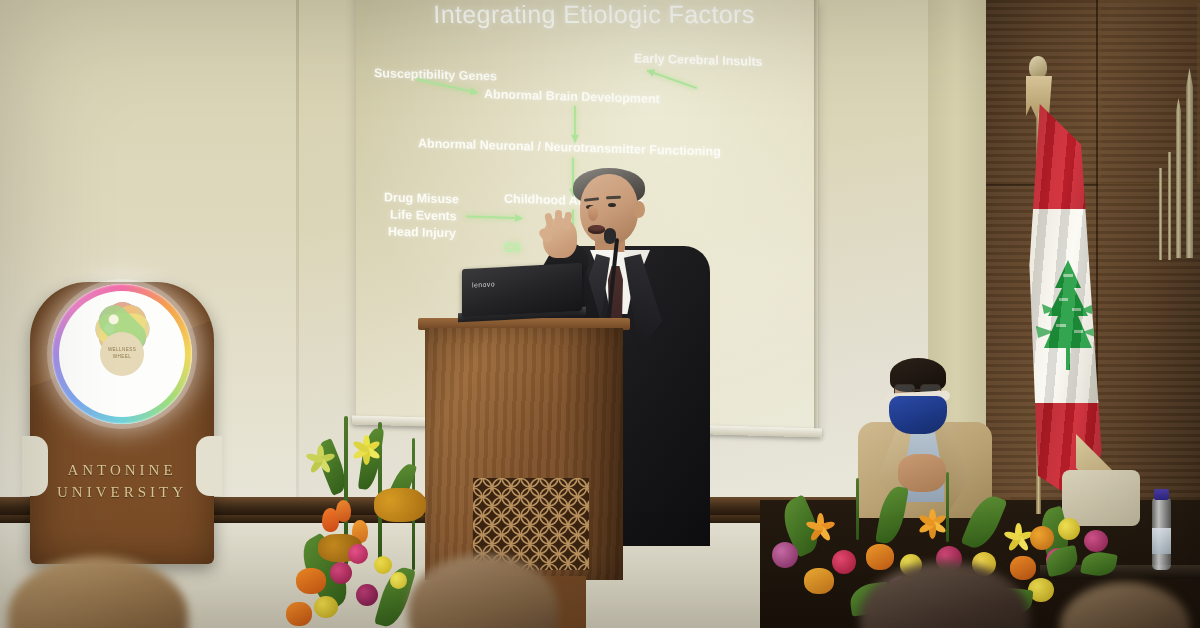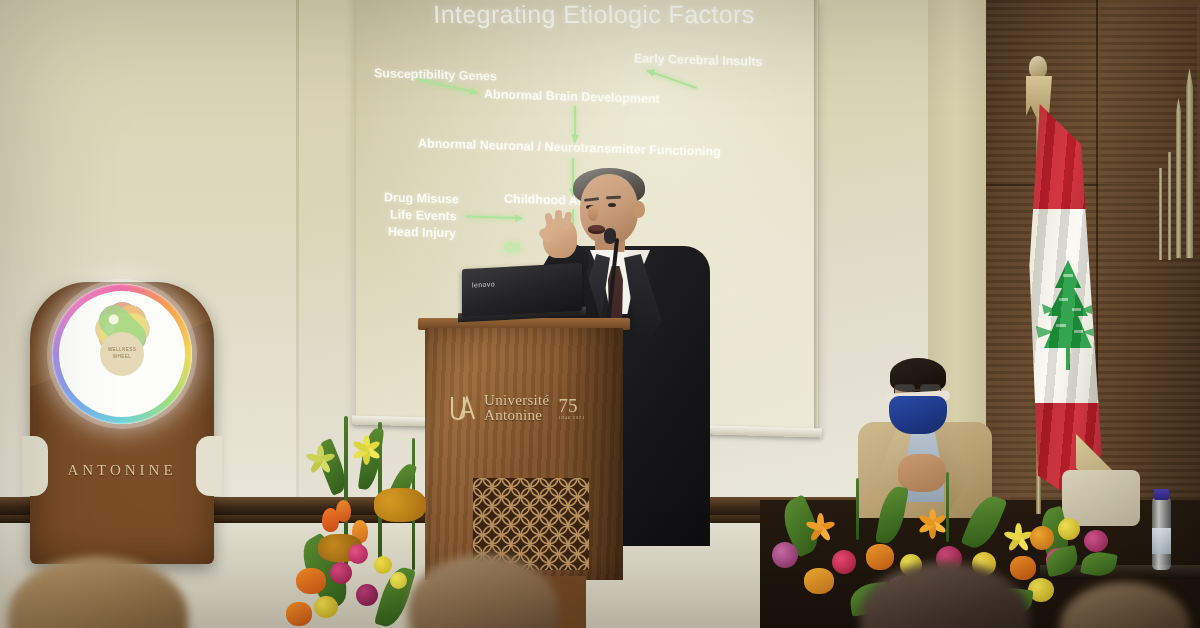--- a/index.html
+++ b/index.html
@@ -307,20 +307,21 @@
           <i class="petal-dot"></i>
         </div>
       <div class="wheel-hub">
         <div class="hub-t">WELLNESS</div>
         <div class="hub-t">WHEEL</div>
       </div>
     </div>
 
     <div class="stand-name">
       <div>ANTONINE</div>
+      <div>UNIVERSITY</div>
     </div>
   </div>
 
   <div id="speaker">
     <div class="sp-body"></div>
     <div class="sp-neck"></div>
     <div class="sp-shirt"></div>
     <div class="sp-collarL"></div>
     <div class="sp-collarR"></div>
     <div class="sp-tie"></div>
@@ -349,37 +350,20 @@
 
   <div class="mic-stem" style="left:610px;top:238px;width:4px;height:98px;transform:rotate(6deg);"></div>
   <div class="mic-stem" style="left:604px;top:228px;width:12px;height:16px;border-radius:6px;background:#2a2a2c;"></div>
 
   <div id="podium">
     <div class="pod-top"></div>
     <div class="pod-face">
       <div class="pod-grain"></div>
       <div class="pod-shadow"></div>
 
-      <div class="pod-logo">
-        <div class="ua-mark">
-          <svg viewBox="0 0 30 30" width="30" height="30">
-            <path d="M5 4 L5 20 Q5 26 11 26 Q17 26 17 20 L17 4" fill="none" stroke="#dac79a" stroke-width="2.1"></path>
-            <path d="M13 26 L20 5 L27 26" fill="none" stroke="#dac79a" stroke-width="2.1"></path>
-            <path d="M16 19 L24 19" fill="none" stroke="#dac79a" stroke-width="1.8"></path>
-          </svg>
-        </div>
-        <div>
-          <div class="ua-txt">Université</div>
-          <div class="ua-txt">Antonine</div>
-        </div>
-        <div class="ua-75">
-          <span>75</span>
-          <span class="ua-yrs">1946 2021</span>
-        </div>
-      </div>
 
       <div class="lattice">
         <svg width="116" height="92" viewBox="0 0 116 92">
           <defs>
             <pattern id="lat" width="19" height="19" patternUnits="userSpaceOnUse">
               <circle cx="9.5" cy="9.5" r="9" fill="none" stroke="#b9915e" stroke-width="1.6"></circle>
               <circle cx="0" cy="0" r="9" fill="none" stroke="#b9915e" stroke-width="1.6"></circle>
               <circle cx="19" cy="0" r="9" fill="none" stroke="#b9915e" stroke-width="1.6"></circle>
               <circle cx="0" cy="19" r="9" fill="none" stroke="#b9915e" stroke-width="1.6"></circle>
               <circle cx="19" cy="19" r="9" fill="none" stroke="#b9915e" stroke-width="1.6"></circle>

